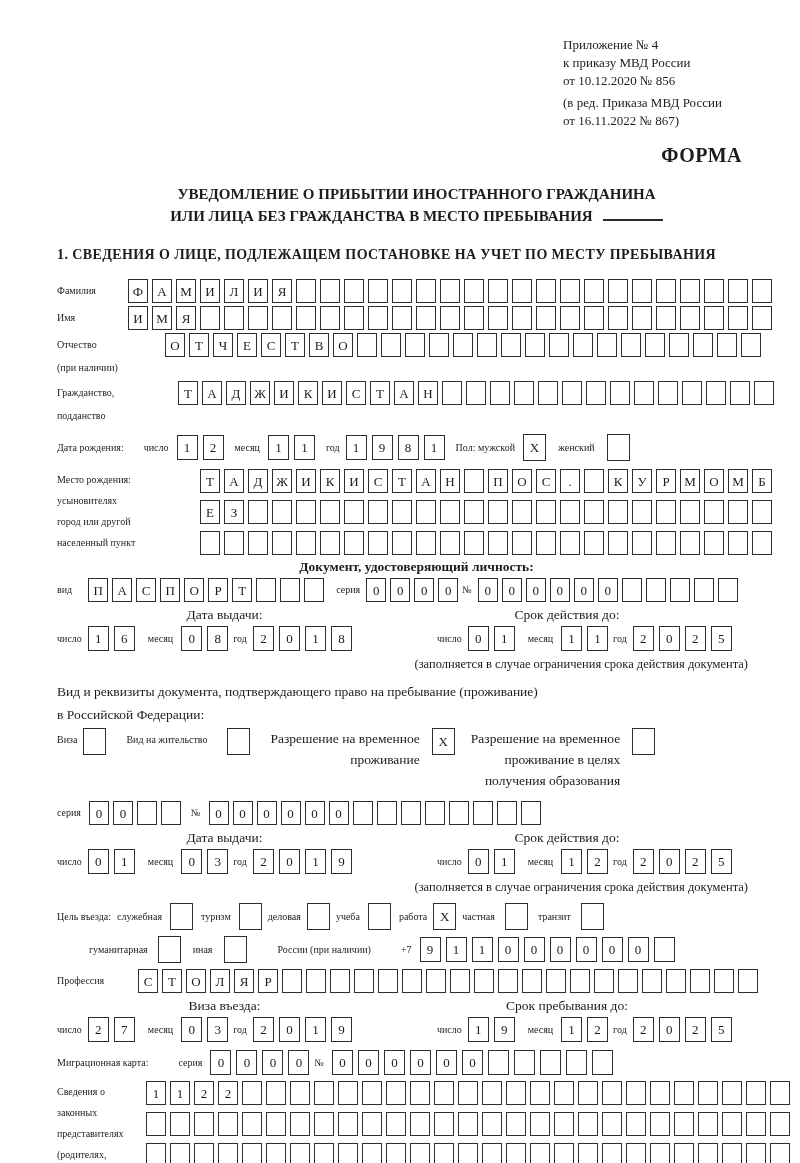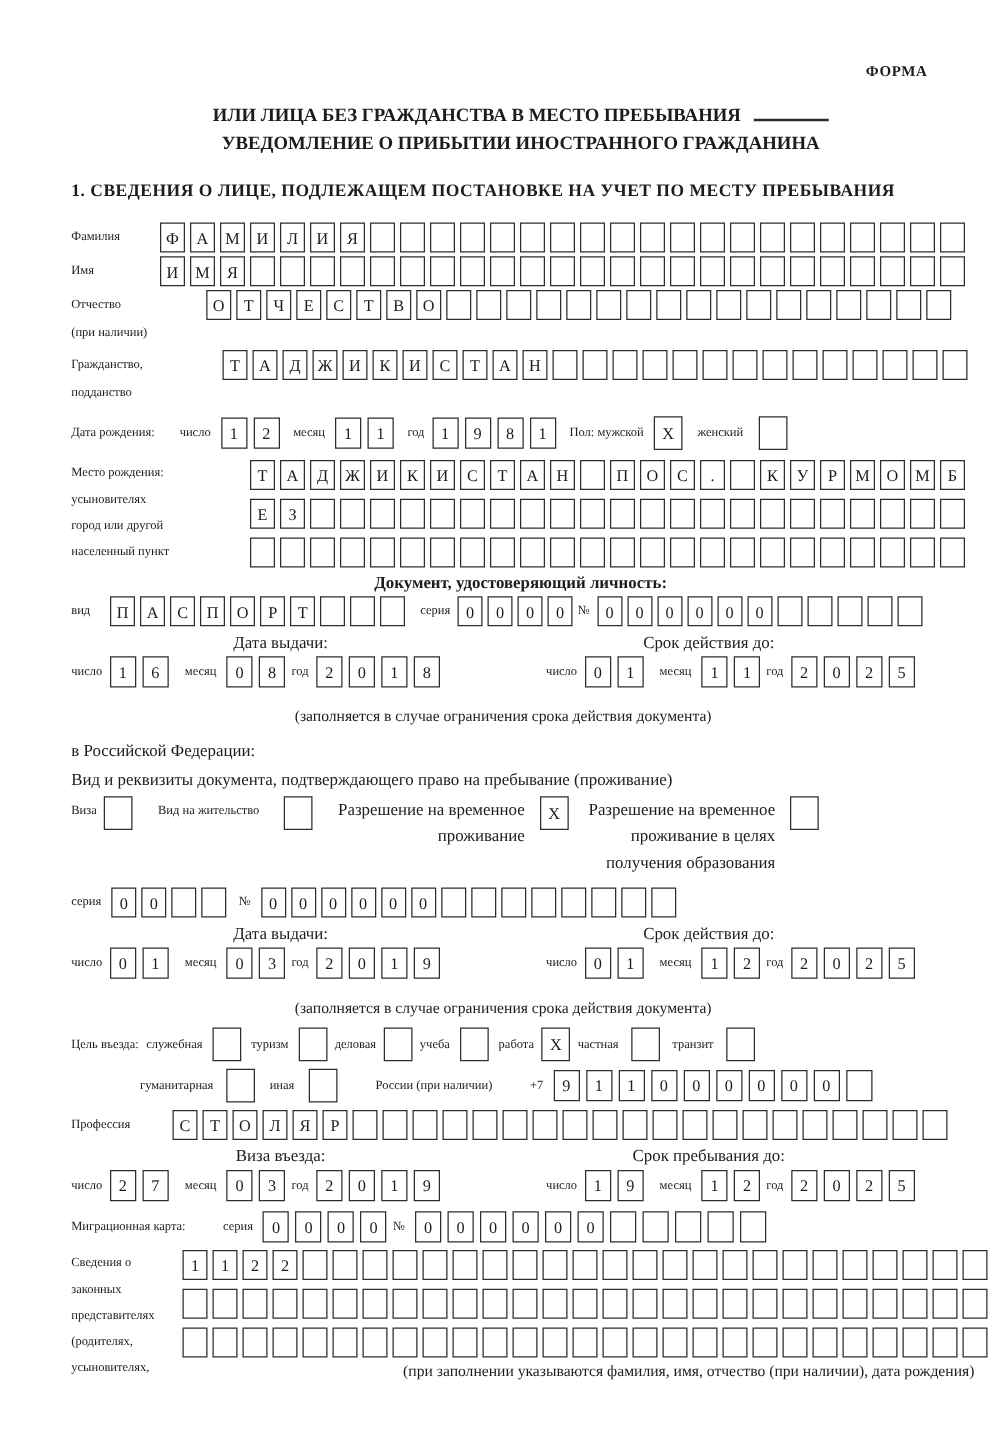--- a/index.html
+++ b/index.html
@@ -4,21 +4,21 @@
 <style>
   html,body{margin:0;padding:0;}
   body{
     width:800px;height:1163px;background:#ffffff;overflow:hidden;
     font-family:"Liberation Serif","DejaVu Serif",serif;color:#1c1c1c;
   }
   .page{padding:36px 24px 0 57px;position:relative;}
   
   .appendix{margin-left:506px;font-size:13px;line-height:18px;}
   .appendix .gap{height:4px;}
-  .forma{margin-top:14px;padding-right:34px;text-align:right;font-weight:bold;font-size:12px;letter-spacing:.5px;}
+  .forma{margin-top:14px;padding-right:34px;text-align:right;font-weight:bold;font-size:20px;letter-spacing:.5px;}
   
   .title{margin-top:16px;text-align:center;font-weight:bold;font-size:15px;line-height:22px;}
   .blank-line{display:inline-block;width:60px;border-bottom:2px solid #2b2b2b;height:14px;margin-left:10px;}
   .sec{margin-top:20px;font-weight:bold;font-size:14px;letter-spacing:.4px;}
   
   .row{display:flex;align-items:center;margin-top:3px;}
   .row.top{align-items:flex-start;}
   .lbl{font-size:10px;line-height:24px;flex:none;}
   .lbl .sub{line-height:21px;}
   .cells{display:flex;flex:none;}
@@ -33,39 +33,47 @@
   .ml6{margin-left:6px;} .ml8{margin-left:8px;} .ml10{margin-left:10px;} .ml12{margin-left:12px;}
   .ml16{margin-left:16px;} .ml20{margin-left:20px;} .ml30{margin-left:30px;}
   .mt6{margin-top:6px;} .mt8{margin-top:8px;} .mt10{margin-top:10px;}
   .mb6{margin-bottom:7px;}
   
   .center-bold{margin-top:4px;text-align:center;font-weight:bold;font-size:13.5px;}
   .two-col{display:flex;margin-top:5px;font-size:13.5px;}
   .two-col .c1{width:335px;text-align:center;}
   .two-col .c2{width:350px;text-align:center;}
   .spacer{flex:none;width:80px;}
-  .note{margin-top:16px;text-align:center;padding-right:28px;font-size:12.5px;}
+  .note{margin-top:6px;text-align:right;padding-right:28px;font-size:12.5px;}
   .para{margin-top:8px;font-size:13.5px;line-height:23px;}
   .optrow{margin-top:2px;}
   .opt-multiline{text-align:right;font-size:13.5px;line-height:21px;}
   .caption{margin-top:4px;margin-left:95px;width:620px;text-align:center;font-size:12.5px;}
 </style>
 </head>
 <body>
 
 <div class="page">
 
+  <div class="appendix">
+    <div>Приложение № 4</div>
+    <div>к приказу МВД России</div>
+    <div>от 10.12.2020 № 856</div>
+    <div class="gap"></div>
+    <div>(в ред. Приказа МВД России</div>
+    <div>от 16.11.2022 № 867)</div>
+  </div>
 
   <div class="forma">ФОРМА</div>
 
   <div class="title">
+    <div>УВЕДОМЛЕНИЕ О ПРИБЫТИИ ИНОСТРАННОГО ГРАЖДАНИНА</div>
     <div>
       <span>ИЛИ ЛИЦА БЕЗ ГРАЖДАНСТВА В МЕСТО ПРЕБЫВАНИЯ</span><span class="blank-line"></span>
     </div>
-    <div>УВЕДОМЛЕНИЕ О ПРИБЫТИИ ИНОСТРАННОГО ГРАЖДАНИНА</div>
   </div>
 
   <div class="sec">1. СВЕДЕНИЯ О ЛИЦЕ, ПОДЛЕЖАЩЕМ ПОСТАНОВКЕ НА УЧЕТ ПО МЕСТУ ПРЕБЫВАНИЯ</div>
 
   <div class="row" style="margin-top:16px;">
     <div class="lbl w71">Фамилия</div>
     <div class="cells">
         <span class="cell">Ф</span>
         <span class="cell">А</span>
         <span class="cell">М</span>
@@ -393,22 +401,22 @@
         <span class="cell">2</span>
         <span class="cell">0</span>
         <span class="cell">2</span>
         <span class="cell">5</span>
       </div>
   </div>
 
   <div class="note">(заполняется в случае ограничения срока действия документа)</div>
 
   <div class="para">
+    <div>Вид и реквизиты документа, подтверждающего право на пребывание (проживание)</div>
     <div>в Российской Федерации:</div>
-    <div>Вид и реквизиты документа, подтверждающего право на пребывание (проживание)</div>
   </div>
 
   <div class="row top optrow">
     <span class="lbl">Виза</span>
     <div class="cells chk ml6">
         <span class="cell"></span>
       </div>
     <span class="lbl ml20">Вид на жительство</span>
     <div class="cells chk ml20">
         <span class="cell"></span>
@@ -527,21 +535,21 @@
     <span class="lbl ml6">частная</span>
     <div class="cells chk ml10">
         <span class="cell"></span>
       </div>
     <span class="lbl ml10">транзит</span>
     <div class="cells chk ml10">
         <span class="cell"></span>
       </div>
   </div>
 
-  <div class="row mt6" style="margin-left:55px;">
+  <div class="row mt6" style="margin-left:32px;">
     <span class="lbl">гуманитарная</span>
     <div class="cells chk ml10">
         <span class="cell"></span>
       </div>
     <span class="lbl ml12">иная</span>
     <div class="cells chk ml12">
         <span class="cell"></span>
       </div>
     <span class="lbl ml30">России (при наличии)</span>
     <span class="lbl ml30">+7</span>

